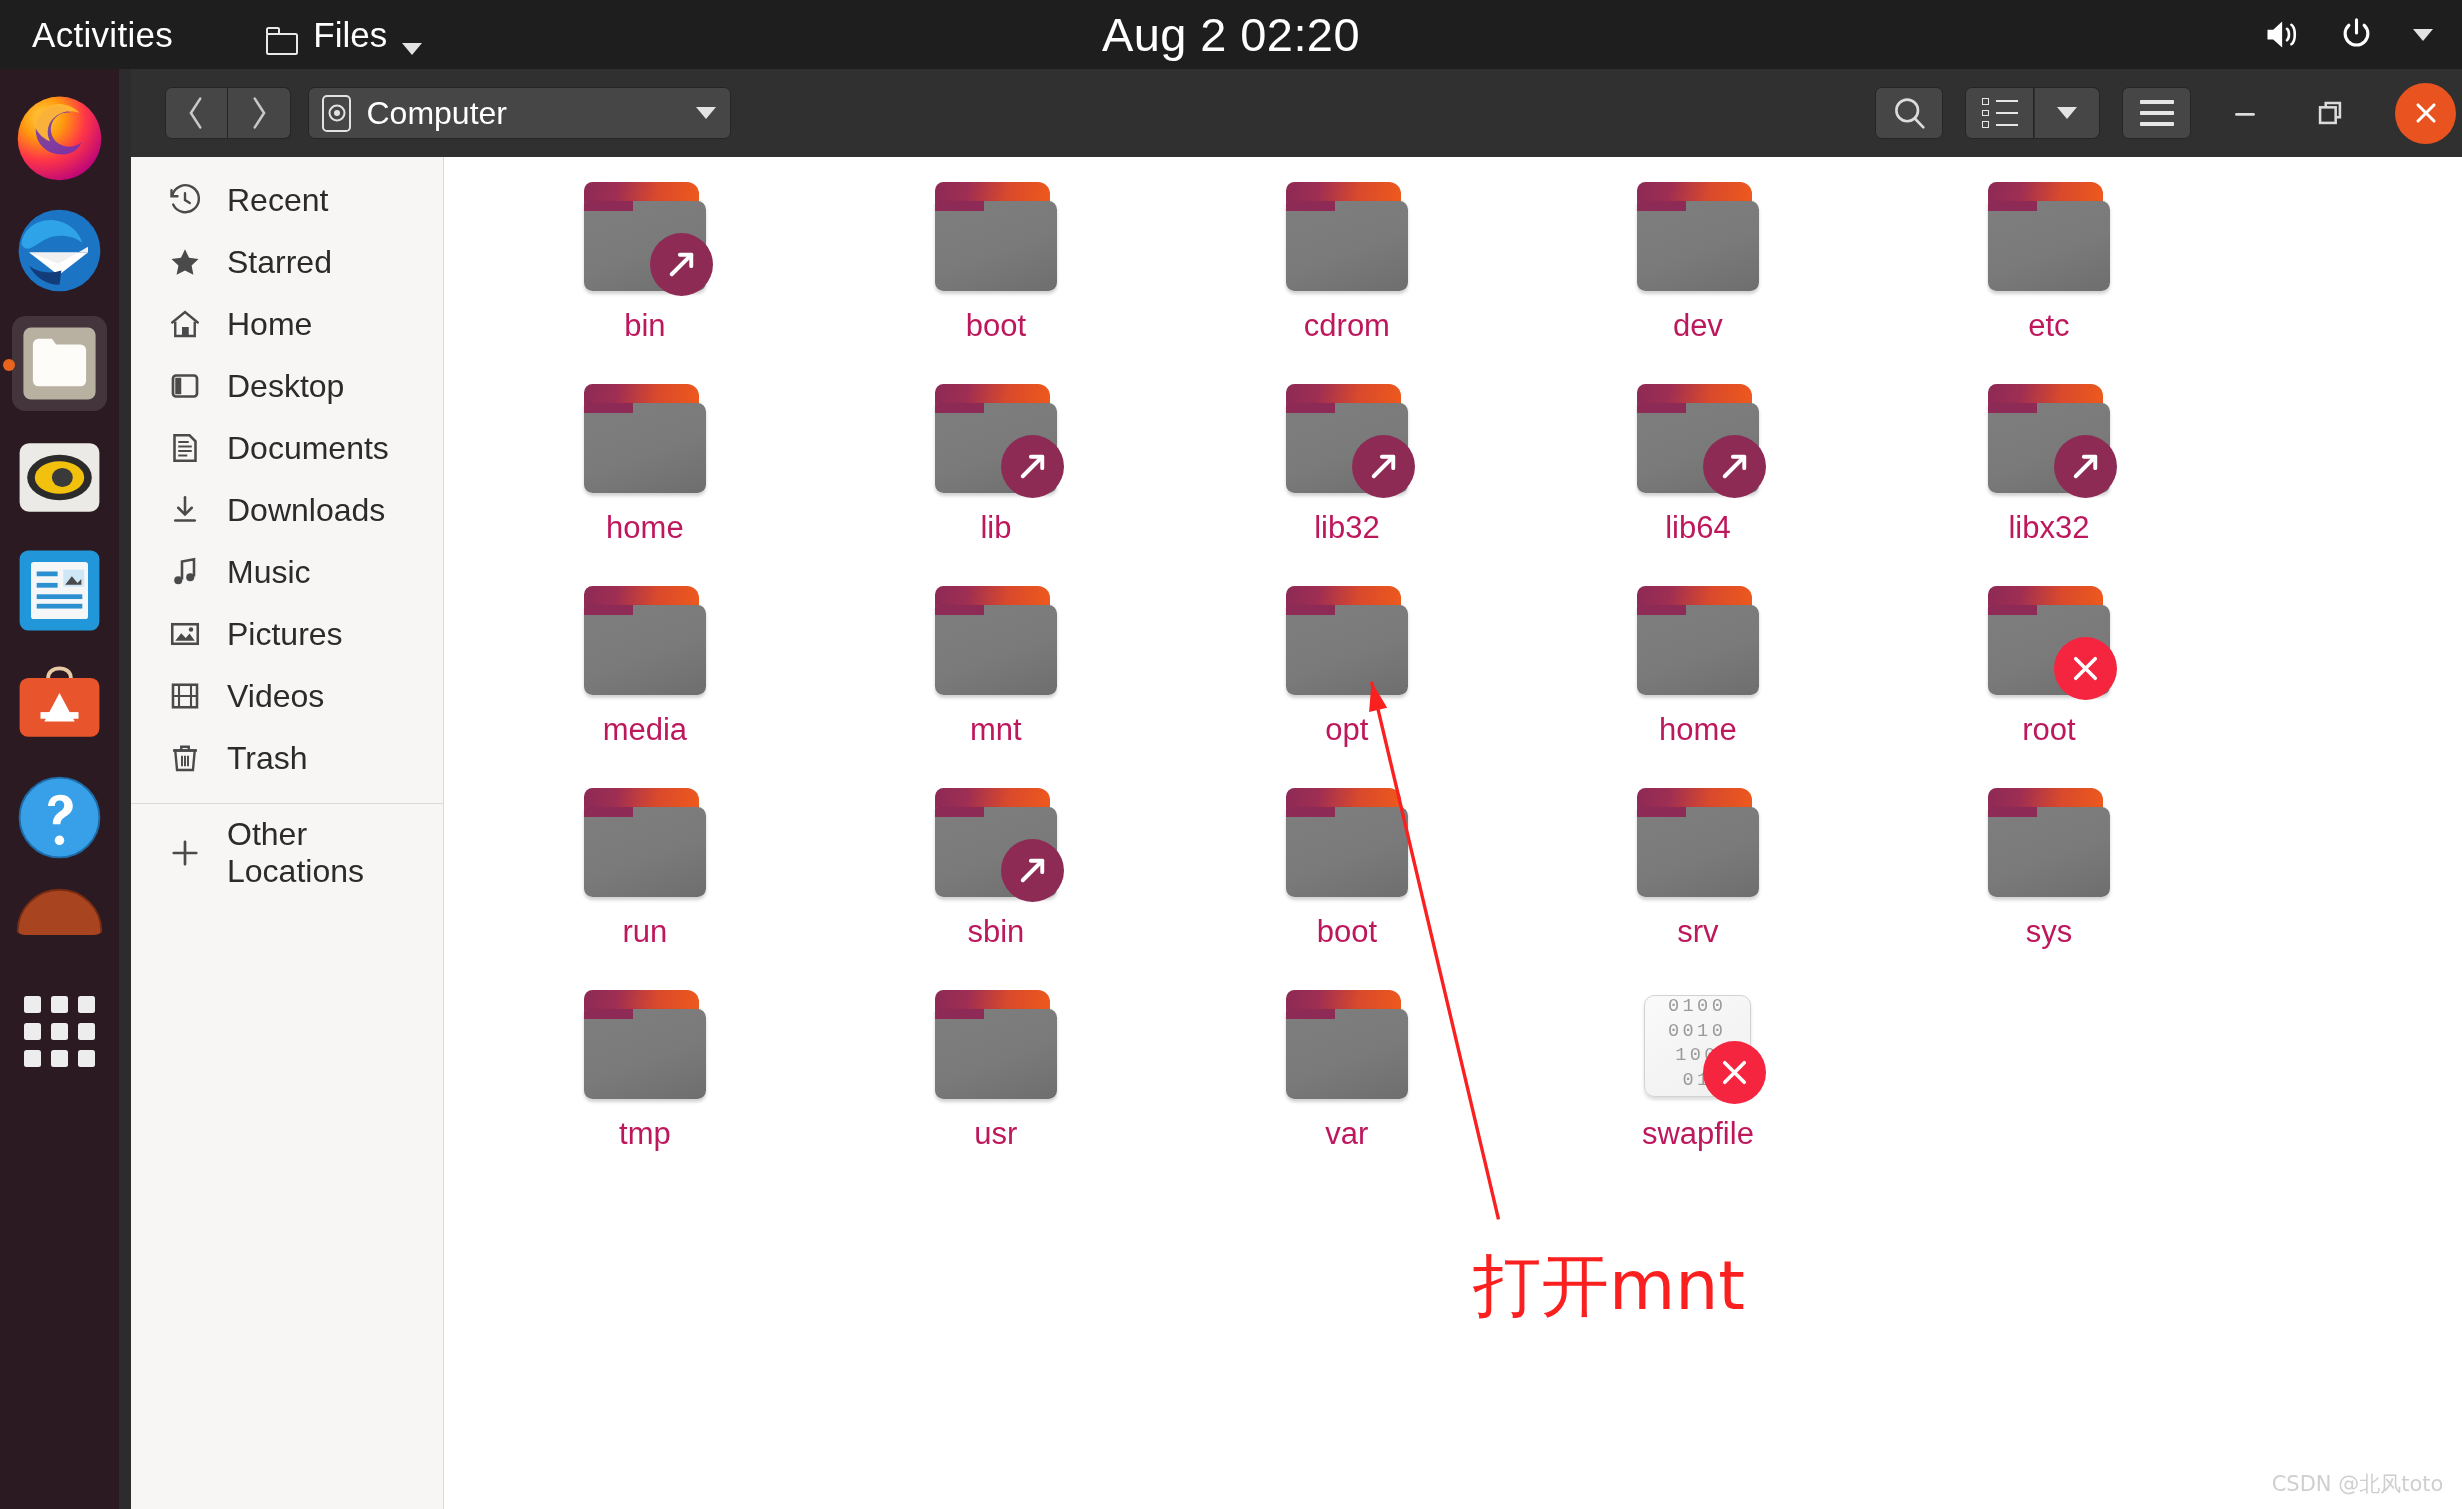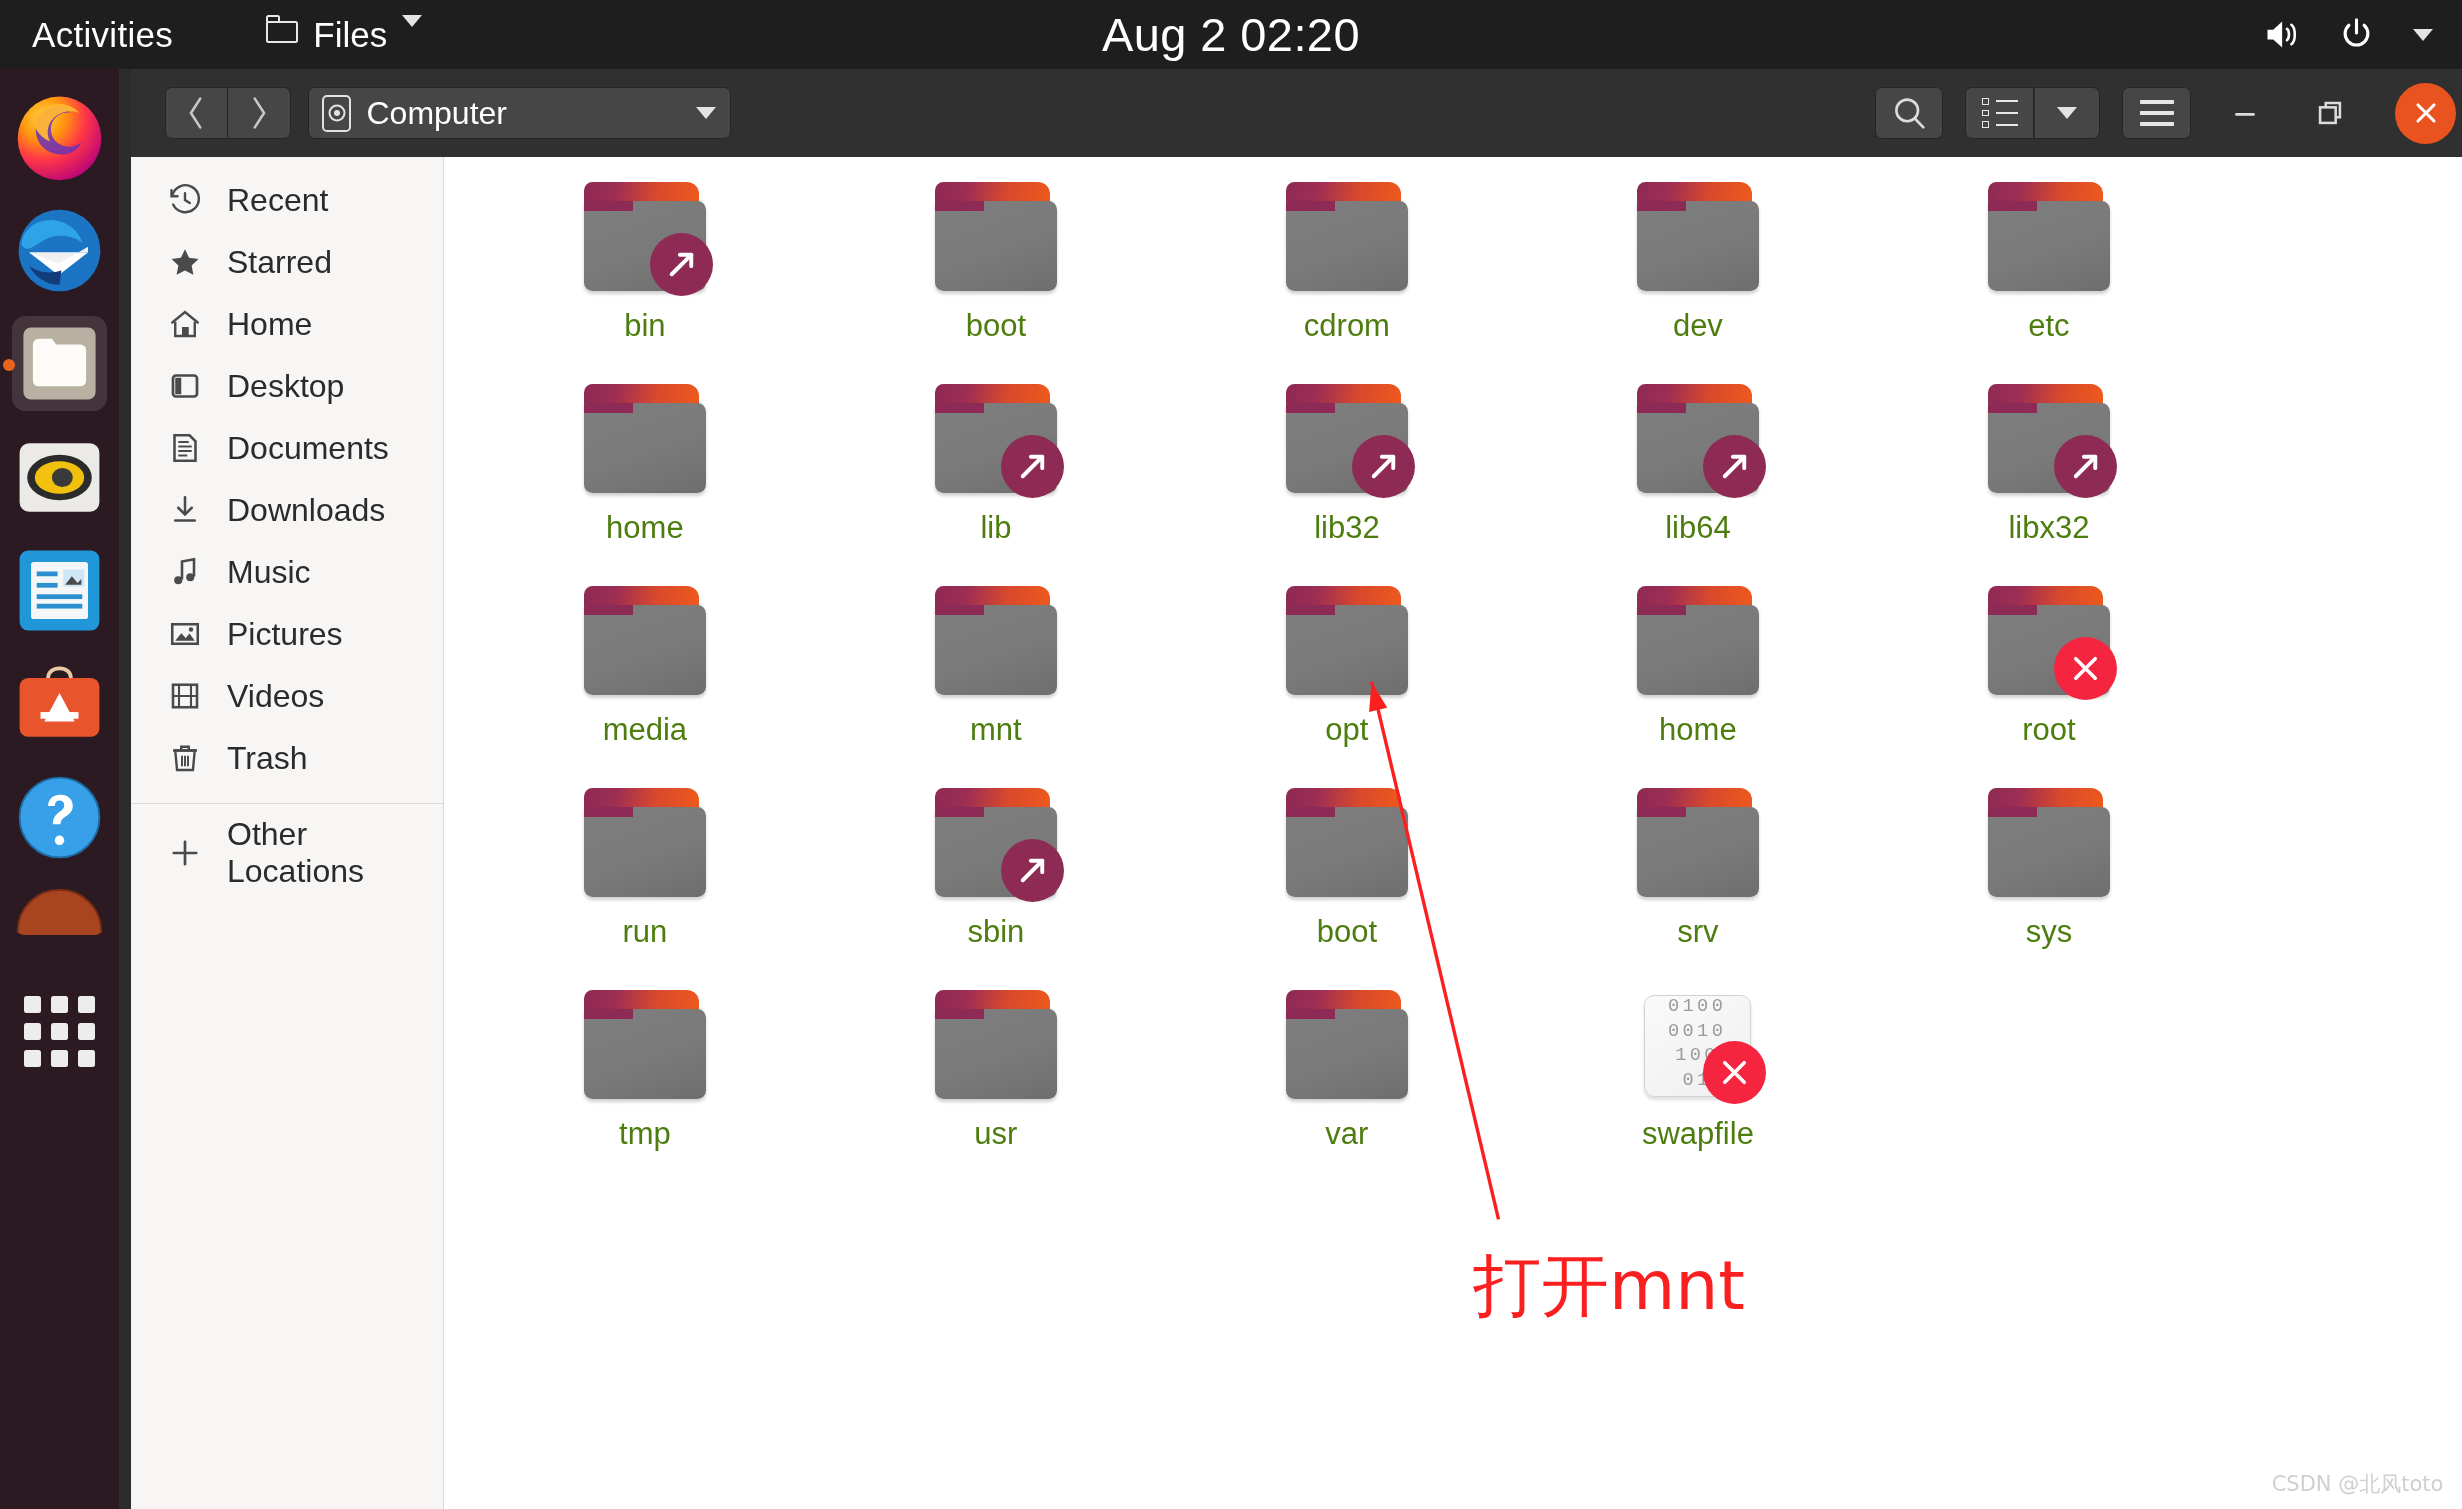--- a/index.html
+++ b/index.html
@@ -11,21 +11,21 @@
   }
   #screen { position: relative; width: 2462px; height: 1510px; background: #2c2c2c; }
 
   
   #topbar {
     position: absolute; left: 0; top: 0; width: 2462px; height: 69px;
     background: #1e1e1e; display: flex; align-items: center;
     color: #ffffff; font-size: 35px; z-index: 50;
   }
   #activities { margin-left: 32px; letter-spacing: 0.3px; }
-  #app-menu { display: flex; align-items: flex-start; gap: 15.2px; margin-left: 93px; }
+  #app-menu { display: flex; align-items: flex-end; gap: 15.2px; margin-left: 93px; }
   .tb-folder-ico { width: 32px; height: 28px; position: relative; }
   .tb-folder-ico .tabp {
     position:absolute; left:0; top:0; width:13.5px; height:7.6px;
     border:2.5px solid #e8e8e8; border-bottom:none; border-radius:2.5px 2.5px 0 0;
   }
   .tb-folder-ico .body {
     position:absolute; left:0; top:6px; width:32px; height:22px;
     border:2.5px solid #e8e8e8; border-radius:2.5px;
   }
   .caret-dn {
@@ -141,21 +141,21 @@
   }
   #filegrid {
     display: grid; grid-template-columns: repeat(5, 351px);
     grid-auto-rows: 202px; justify-items: center;
   }
   .file-cell {
     width: 254px; display: flex; flex-direction: column; align-items: center;
     cursor: pointer; padding-top: 6.8px;
   }
   .ic-wrap { position: relative; width: 129px; height: 112px; }
-  .file-name { margin-top: 13.5px; font-size: 31px; color: #4d7c0f; }
+  .file-name { margin-top: 13.5px; font-size: 31px; color: #be185d; }
 
   
   .folder { position: absolute; inset: 0; }
   .folder .tab {
     position: absolute; left: 3.4px; top: 0; width: 115px; height: 30.5px;
     border-radius: 8.5px 12px 0 0;
     background: linear-gradient(100deg, #8d2a55 0%, #9e2e53 28%, #d9492c 62%, #ef5a1c 100%);
   }
   .folder .front {
     position: absolute; left: 3.4px; top: 18.6px; width: 122px; height: 90px;

